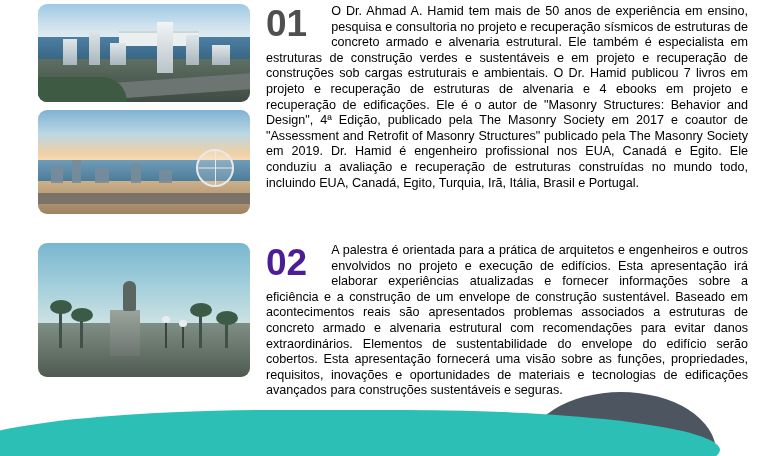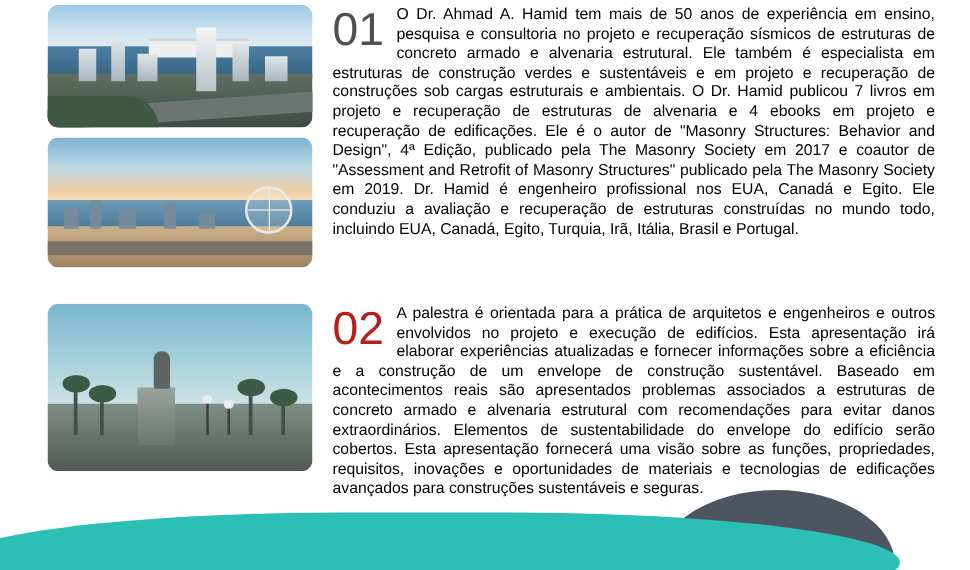--- a/index.html
+++ b/index.html
@@ -166,27 +166,27 @@
   
   .text-col {
     flex: 1 1 auto;
     padding-left: 16px;
     position: relative;
   }
 
   .num {
     font-size: 37px;
     line-height: 37px;
-    font-weight: normal;
+    font-weight: bold;
     float: left;
-    margin-right: 10px;
+    margin-right: 24px;
     margin-top: 1px;
   }
   .num-1 { color: #4f4f4f; }
-  .num-2 { color: #b91c1c; }
+  .num-2 { color: #4c1d95; }
 
   .body-text {
     font-size: 12.6px;
     line-height: 15.6px;
     color: #000000;
     text-align: justify;
     text-justify: inter-word;
   }
   .bottom-teal-sweep {
     position: absolute;

